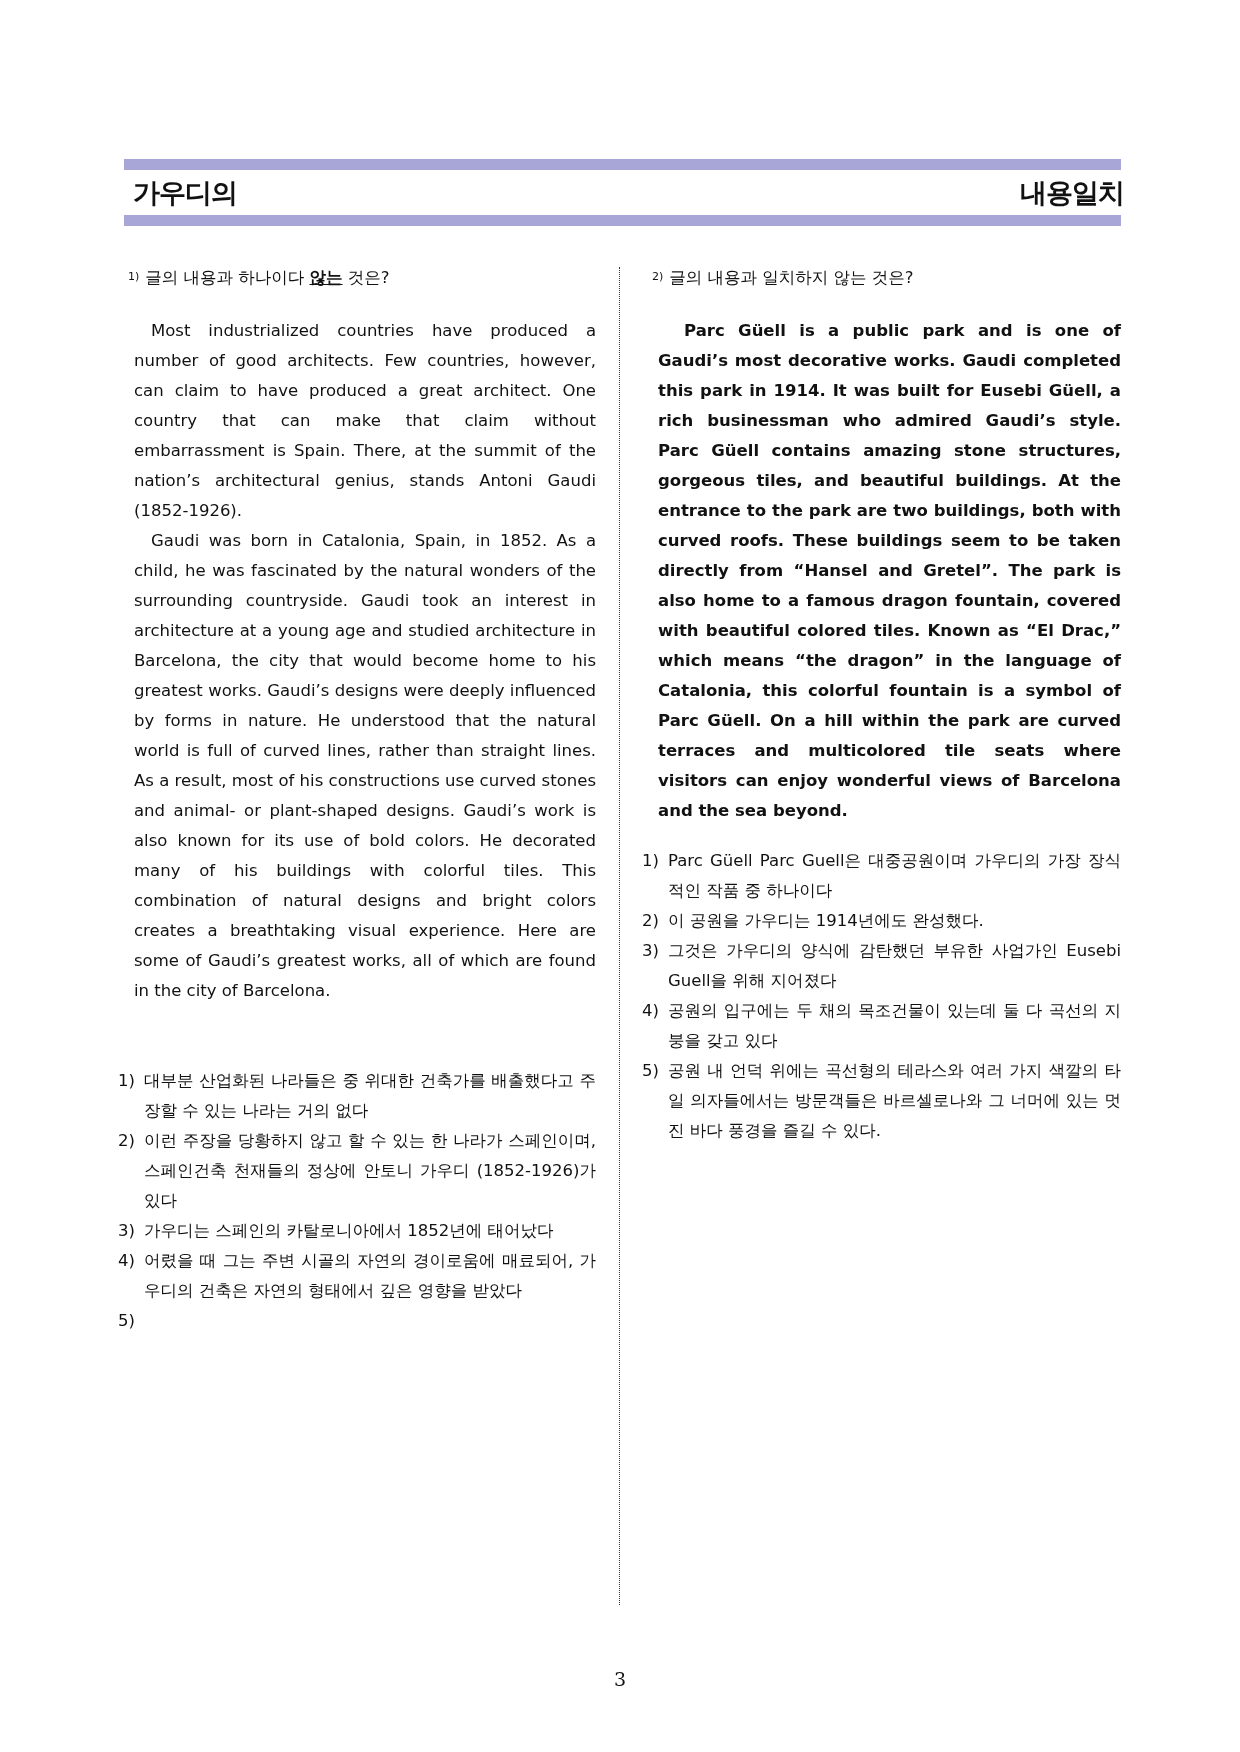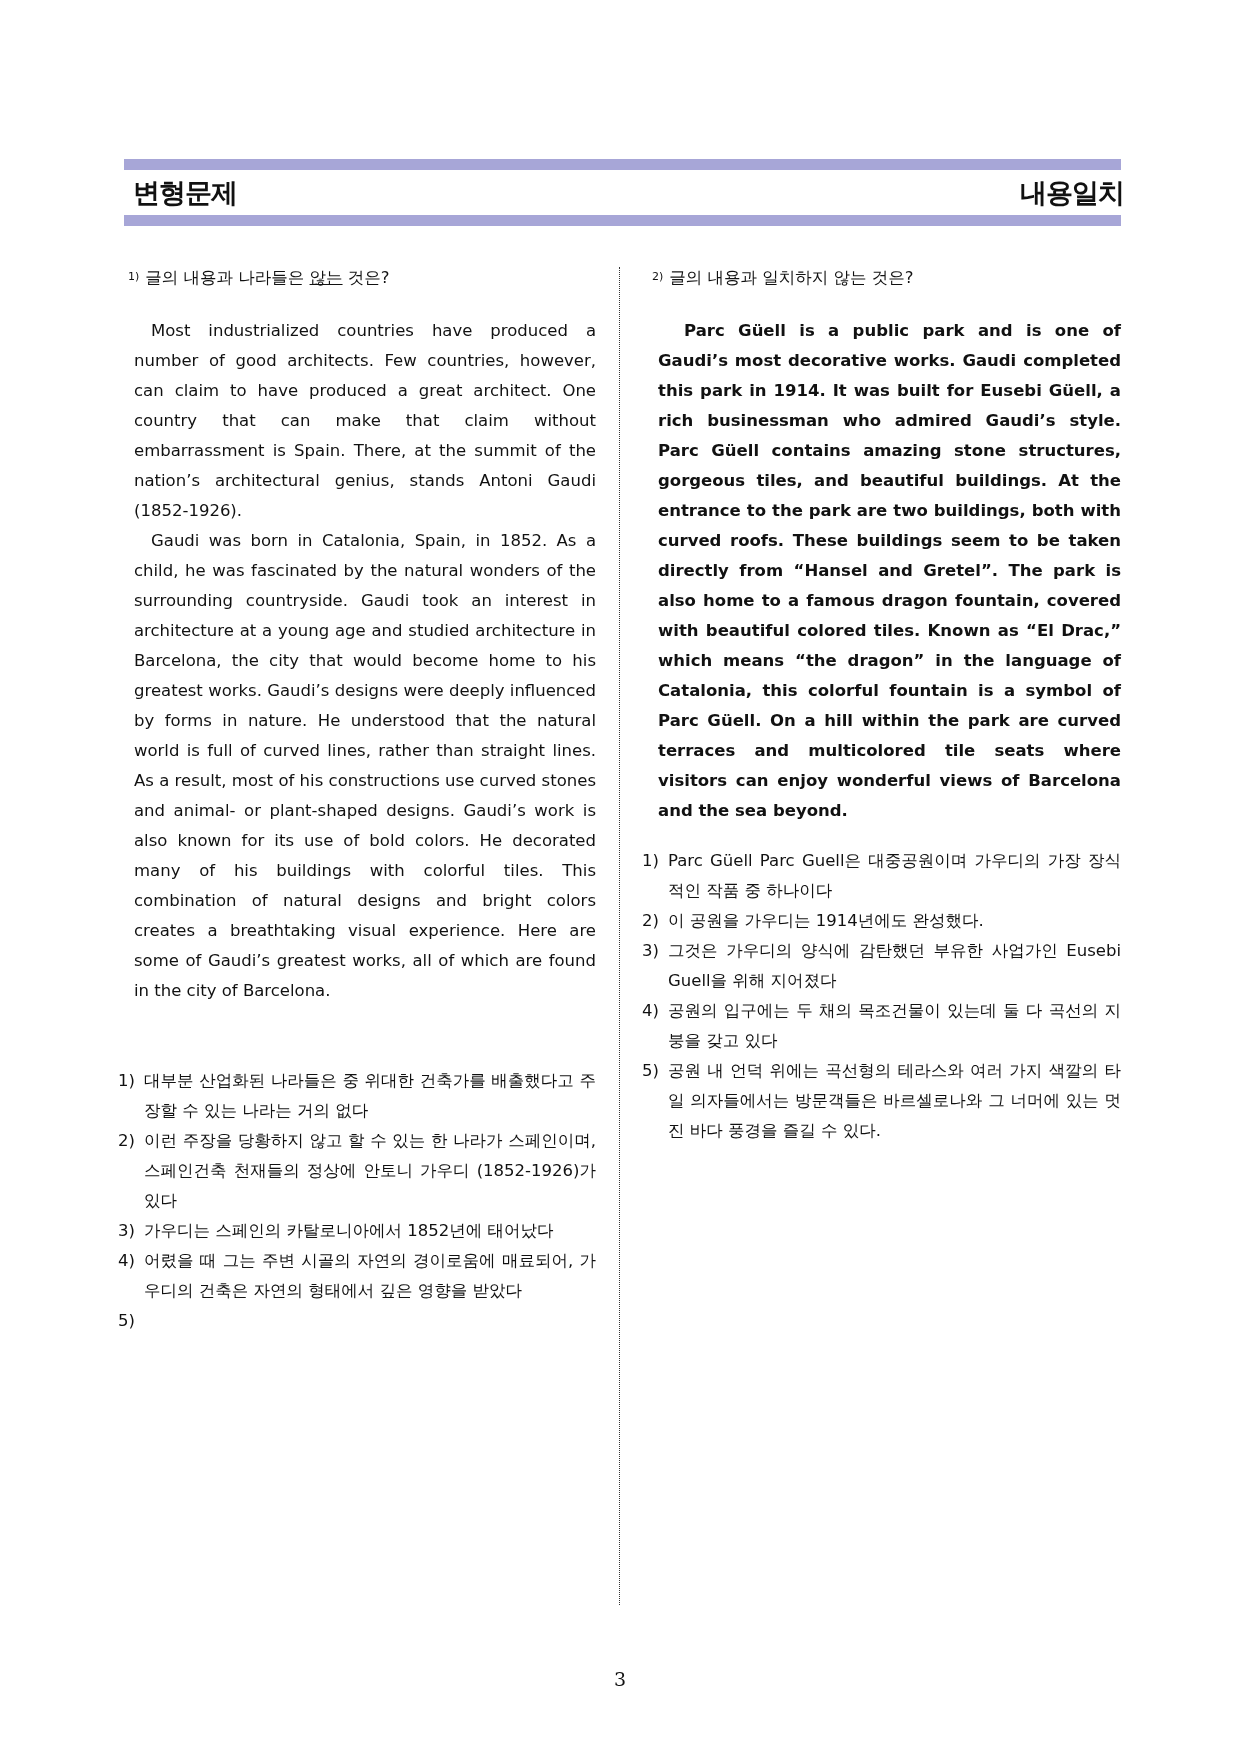--- a/index.html
+++ b/index.html
@@ -12,48 +12,48 @@
          line-height: 42px; letter-spacing: -1px; }
   .hdr.left { left: 133px; }
   .hdr.right { right: 116px; }
 
   .col { position: absolute; top: 262px; font-size: 16.5px; line-height: 30px; }
   .col.left { left: 118px; width: 478px; }
   .col.right { left: 642px; width: 479px; }
 
   .question { font-size: 16.5px; margin: 0 0 0 10px; height: 30px; }
   .question .num { font-size: 11px; vertical-align: 3px; margin-right: 6px; }
-  .question u { text-decoration: underline; }
+  .question u { text-decoration: underline; font-weight: bold; }
 
   .passage { margin-top: 24px; text-align: justify; margin-left: 16px; }
   .passage p { margin: 0; text-indent: 17px; }
   .col.right .passage p { text-indent: 26px; font-weight: bold; }
 
   .choices { list-style: none; padding: 0; margin: 0; }
   .col.left .choices { margin-top: 60px; }
   .col.right .choices { margin-top: 20px; }
   .choices li { position: relative; padding-left: 26px; text-align: justify; }
   .choices li .cn { position: absolute; left: 0; top: 0; }
 
   .divider { position: absolute; left: 619px; top: 267px; height: 1338px; width: 0;
              border-left: 1px dotted #333; }
   .page-num { position: absolute; top: 1668px; left: 0; width: 1240px; text-align: center;
               font-family: "DejaVu Serif", "Liberation Serif", serif; font-size: 19px; }
 </style>
 </head>
 <body>
 
 <div class="bar top"></div>
-<div class="hdr left">변형문제</div>
+<div class="hdr left">가우디의</div>
 <div class="hdr right">내용일치</div>
 <div class="bar bottom"></div>
 
 <div class="col left">
   <div class="question">
-    <span class="num">1)</span><span>글의 내용과 나라들은 </span><u>않는</u><span> 것은?</span>
+    <span class="num">1)</span><span>글의 내용과 하나이다 </span><u>않는</u><span> 것은?</span>
   </div>
   <div class="passage">
     <p>Most industrialized countries have produced a number of good architects. Few countries, however, can claim to have produced a great architect. One country that can make that claim without embarrassment is Spain. There, at the summit of the nation’s architectural genius, stands Antoni Gaudi (1852-1926).</p>
     <p>Gaudi was born in Catalonia, Spain, in 1852. As a child, he was fascinated by the natural wonders of the surrounding countryside. Gaudi took an interest in architecture at a young age and studied architecture in Barcelona, the city that would become home to his greatest works. Gaudi’s designs were deeply influenced by forms in nature. He understood that the natural world is full of curved lines, rather than straight lines. As a result, most of his constructions use curved stones and animal- or plant-shaped designs. Gaudi’s work is also known for its use of bold colors. He decorated many of his buildings with colorful tiles. This combination of natural designs and bright colors creates a breathtaking visual experience. Here are some of Gaudi’s greatest works, all of which are found in the city of Barcelona.</p>
   </div>
   <ol class="choices">
     <li><span class="cn">1)</span><span>대부분 산업화된 나라들은 중 위대한 건축가를 배출했다고 주장할 수 있는 나라는 거의 없다</span></li>
     <li><span class="cn">2)</span><span>이런 주장을 당황하지 않고 할 수 있는 한 나라가 스페인이며, 스페인건축 천재들의 정상에 안토니 가우디 (1852-1926)가 있다</span></li>
     <li><span class="cn">3)</span><span>가우디는 스페인의 카탈로니아에서 1852년에 태어났다</span></li>
     <li><span class="cn">4)</span><span>어렸을 때 그는 주변 시골의 자연의 경이로움에 매료되어, 가우디의 건축은 자연의 형태에서 깊은 영향을 받았다</span></li>

